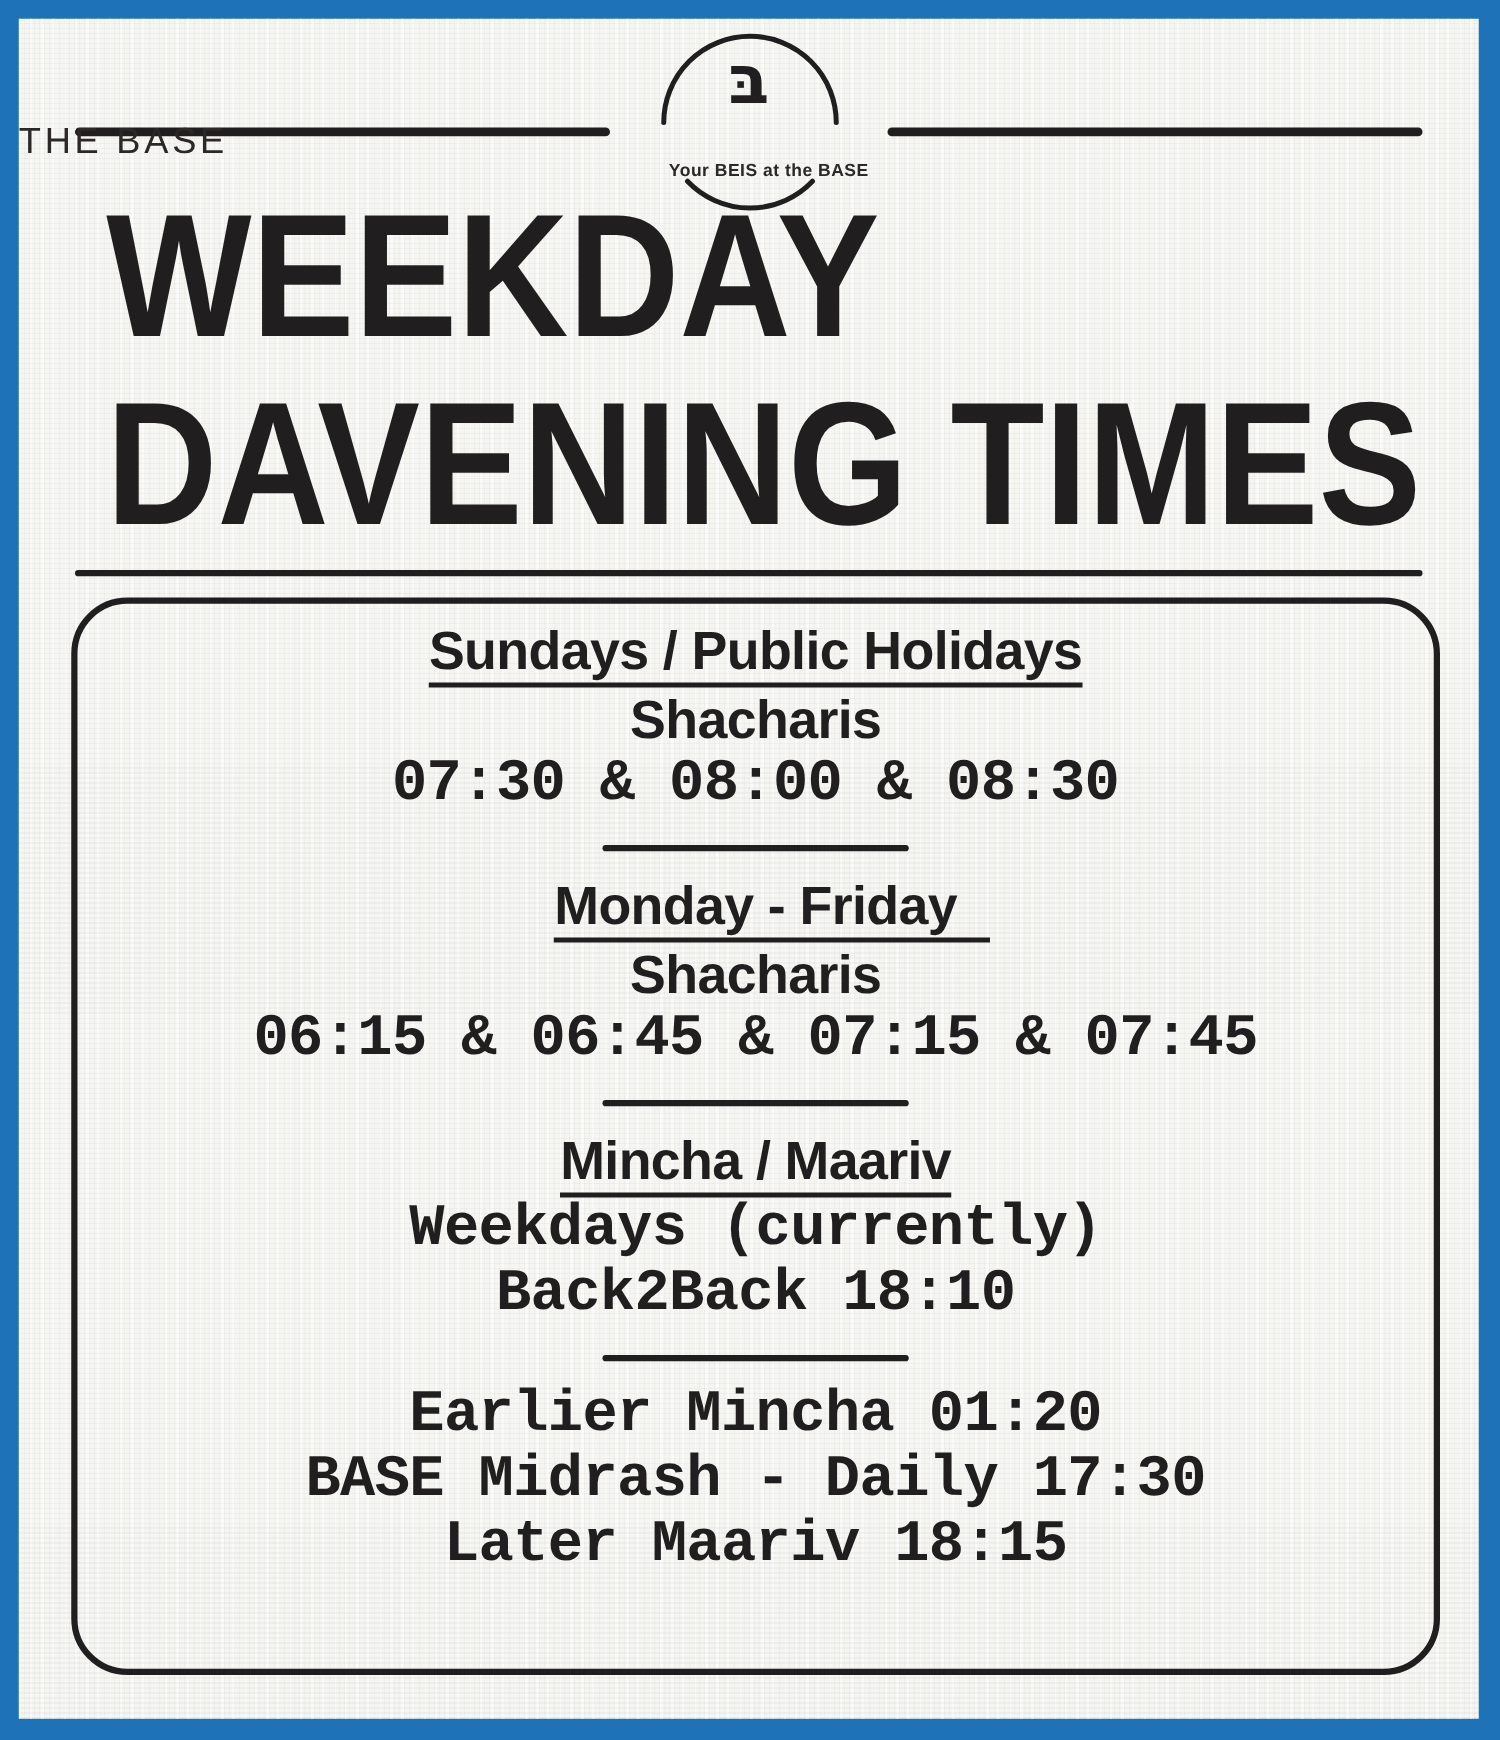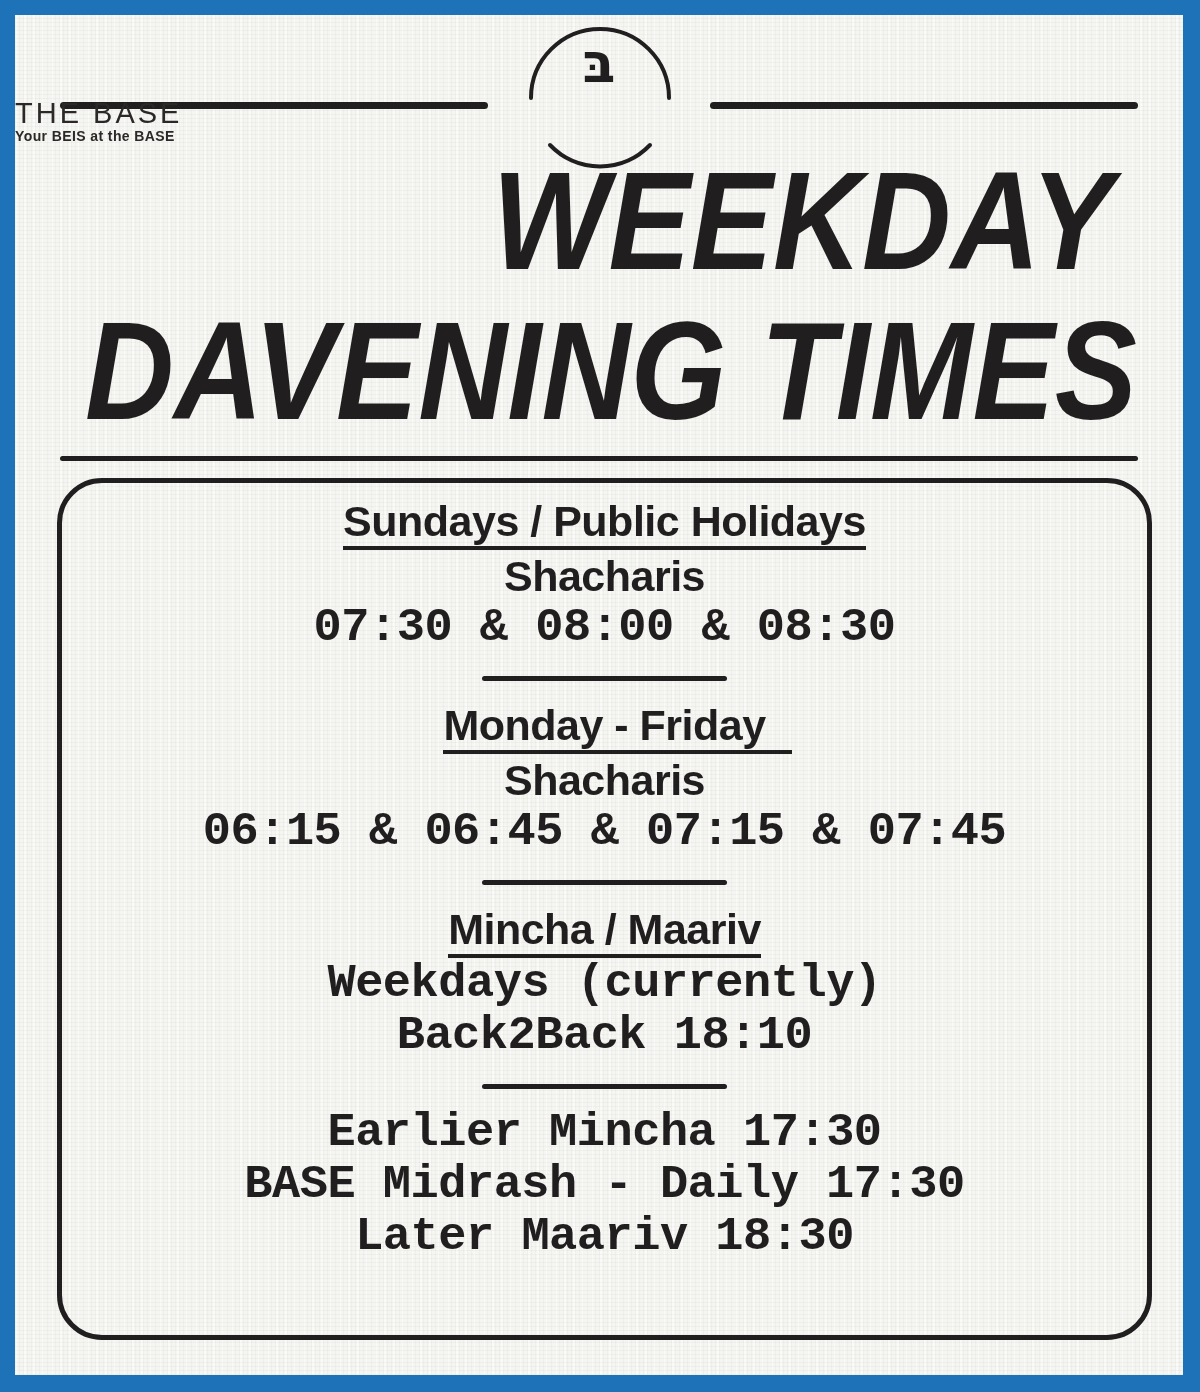--- a/index.html
+++ b/index.html
@@ -40,27 +40,29 @@
     font-weight:700;font-size:54px;line-height:1;
   }
   .brand{
     position:absolute;left:0;right:0;top:84px;
     text-align:left;
     font-size:29px;font-weight:500;letter-spacing:3px;line-height:1;
     color:#2b2827;
   }
   .tagline{
     position:absolute;left:0;right:0;top:114px;
+    text-align:center;
     font-size:14px;font-weight:700;letter-spacing:0.4px;line-height:1;
     color:#2b2827;
+    padding-left:32px;
   }
   
   .title{
     position:absolute;left:0;right:0;top:131px;
-    text-align:right;white-space:nowrap;font-style:italic;
+    text-align:left;white-space:nowrap;
   }
   .title-line{
     font-size:140px;font-weight:700;line-height:150px;letter-spacing:0px;
     transform:scaleX(0.88);transform-origin:50% 50%;
   }
   .title-underline{
     position:absolute;left:45px;right:45px;top:441px;height:5px;
     background:var(--ink);border-radius:3px;
   }
   
@@ -134,19 +136,19 @@
       <div class="row sm">
         <span class="heading-text">Mincha / Maariv</span>
       </div>
       <div class="row lg">Weekdays (currently)</div>
       <div class="row lg">Back2Back 18:10</div>
     </section>
 
     <div class="divider"></div>
 
     <section class="mt10">
-      <div class="row lg">Earlier Mincha 17:30</div>
+      <div class="row lg">Earlier Mincha 01:20</div>
       <div class="row lg">BASE Midrash - Daily 17:30</div>
-      <div class="row lg">Later Maariv 18:30</div>
+      <div class="row lg">Later Maariv 18:15</div>
     </section>
 
   </div>
 </div>
 
 </body></html>

